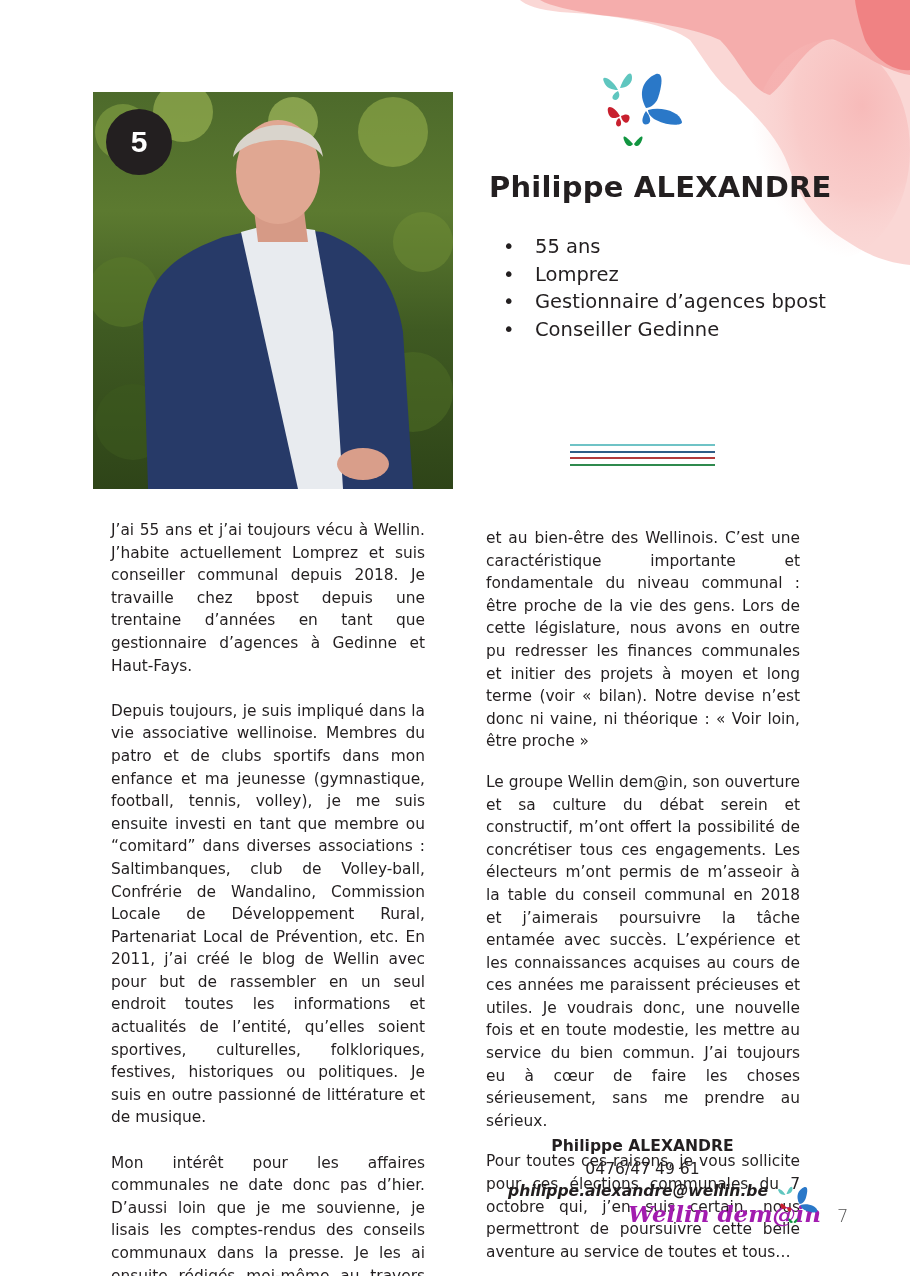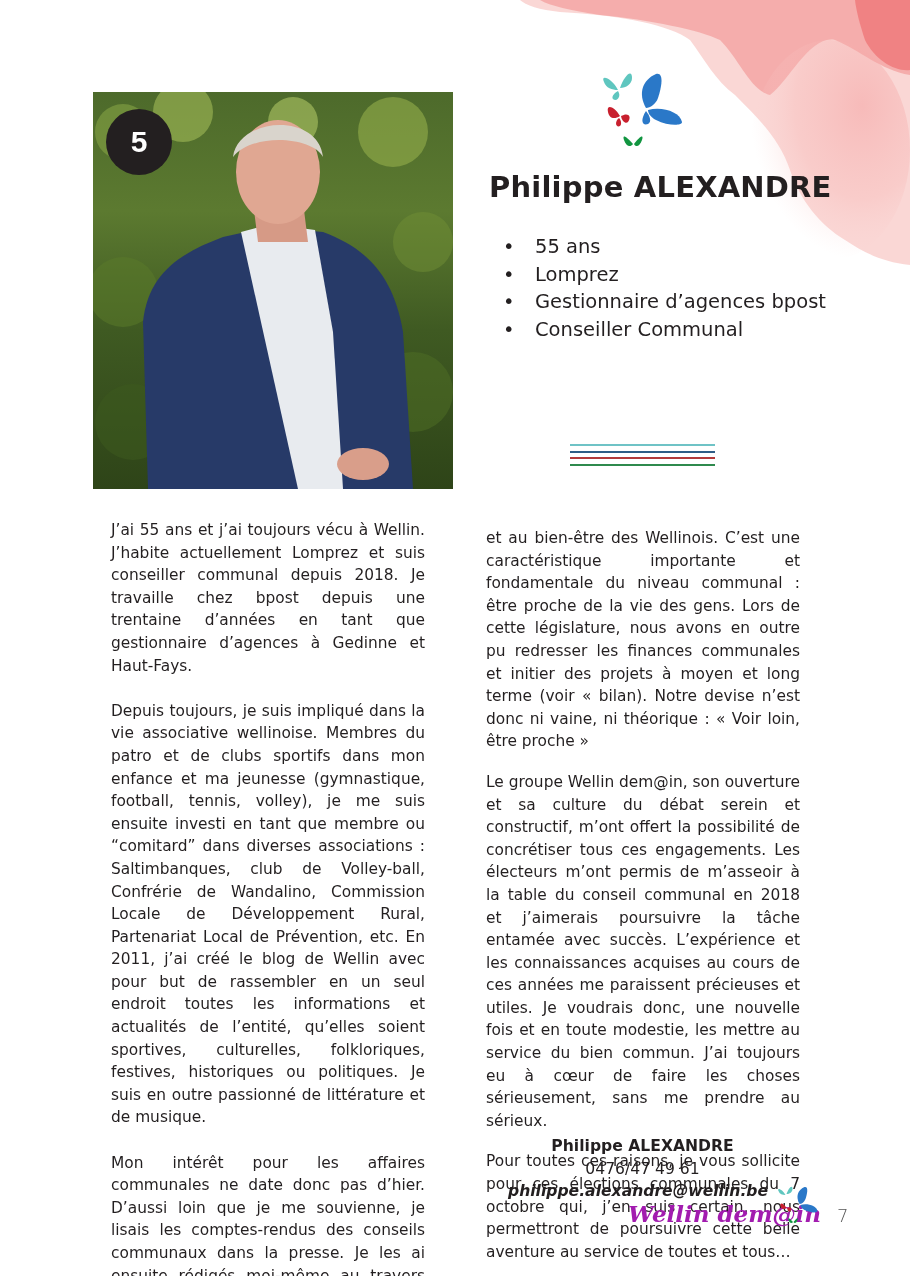--- a/index.html
+++ b/index.html
@@ -111,21 +111,21 @@
     <path d="M36,80 C42,72 46,70 44,76 C42,82 38,84 36,80 Z"></path>
   </g>
 </svg>
 
 <div class="name-title">Philippe ALEXANDRE</div>
 
 <ul class="facts">
   <li><span class="bullet">•</span><span>55 ans</span></li>
   <li><span class="bullet">•</span><span>Lomprez</span></li>
   <li><span class="bullet">•</span><span>Gestionnaire d’agences bpost</span></li>
-  <li><span class="bullet">•</span><span>Conseiller Communal</span></li>
+  <li><span class="bullet">•</span><span>Conseiller Gedinne</span></li>
 </ul>
 
 <div class="lines">
   <div style="background: rgb(111, 195, 198);"></div>
   <div style="background: rgb(47, 93, 134);"></div>
   <div style="background: rgb(179, 58, 58);"></div>
   <div style="background: rgb(47, 138, 78);"></div>
 </div>
 
 <div class="col col-left">

